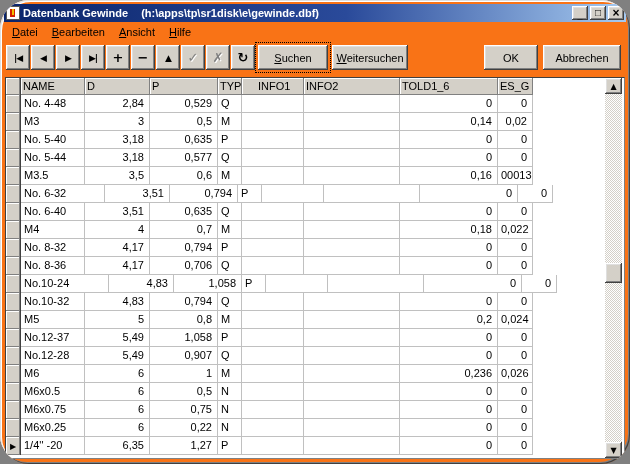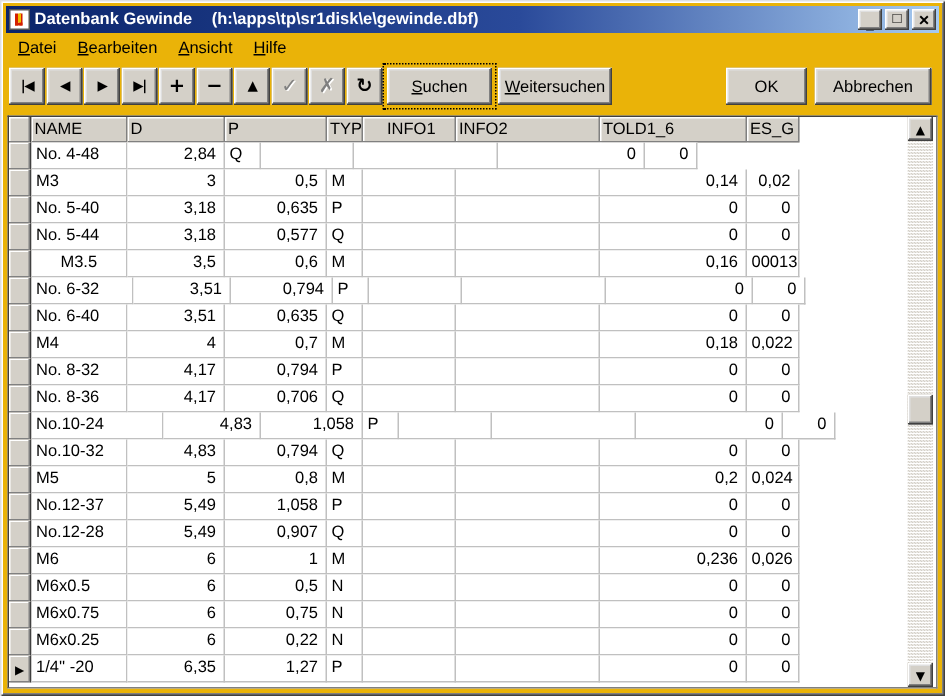--- a/index.html
+++ b/index.html
@@ -1,22 +1,23 @@
 <!DOCTYPE html>
 <html><head>
 <meta charset="utf-8">
 <style>
   html,body{margin:0;padding:0;background:#808080;}
   *{box-sizing:border-box;}
   .window{
-    position:relative;width:630px;height:464px;background:#eab308;
+    position:relative;width:630px;height:464px;background:#f97316;
     font-family:"Liberation Sans",sans-serif;font-size:11px;color:#000;
     box-shadow:inset 1px 1px 0 #dfdfdf,inset -1px -1px 0 #404040,
                inset 2px 2px 0 #fff,inset -2px -2px 0 #808080;
     overflow:hidden;
+    border-radius:29px;
   }
   
   .titlebar{
     position:absolute;left:4px;top:4px;width:622px;height:18px;
     background:linear-gradient(90deg,#0a246a 0%,#2a4a9a 55%,#a6caf0 100%);
     display:flex;align-items:center;padding:0 2px;
   }
   .app-icon{width:14px;height:14px;background:#fff;border:1px solid #555;
     position:relative;flex:0 0 auto;margin-right:3px;}
   .app-icon .glyph-u{position:absolute;left:3px;top:2px;width:5px;height:8px;
@@ -194,20 +195,21 @@
           <div class="hcell" style="width: 96px;">INFO2</div>
           <div class="hcell" style="width: 98px;">TOLD1_6</div>
           <div class="hcell" style="width: 35px;">ES_G</div>
         </div>
       </div>
     <div id="grid-body">
         <div class="grid-row">
           <div class="sel-cell"></div>
           <div class="dcell" style="width: 64px;">No. 4-48</div>
           <div class="dcell right" style="width: 65px;">2,84</div>
+          <div class="dcell right" style="width: 68px;">0,529</div>
           <div class="dcell" style="width: 24px;">Q</div>
           <div class="dcell" style="width: 62px;"></div>
           <div class="dcell" style="width: 96px;"></div>
           <div class="dcell right" style="width: 98px;">0</div>
           <div class="dcell right" style="width: 35px;">0</div>
         </div>
         <div class="grid-row">
           <div class="sel-cell"></div>
           <div class="dcell" style="width: 64px;">M3</div>
           <div class="dcell right" style="width: 65px;">3</div>
@@ -235,32 +237,32 @@
           <div class="dcell right" style="width: 65px;">3,18</div>
           <div class="dcell right" style="width: 68px;">0,577</div>
           <div class="dcell" style="width: 24px;">Q</div>
           <div class="dcell" style="width: 62px;"></div>
           <div class="dcell" style="width: 96px;"></div>
           <div class="dcell right" style="width: 98px;">0</div>
           <div class="dcell right" style="width: 35px;">0</div>
         </div>
         <div class="grid-row">
           <div class="sel-cell"></div>
-          <div class="dcell" style="width: 64px; text-align: center;">M3.5</div>
+          <div class="dcell" style="width: 64px;">M3.5</div>
           <div class="dcell right" style="width: 65px;">3,5</div>
           <div class="dcell right" style="width: 68px;">0,6</div>
           <div class="dcell" style="width: 24px;">M</div>
           <div class="dcell" style="width: 62px;"></div>
           <div class="dcell" style="width: 96px;"></div>
           <div class="dcell right" style="width: 98px;">0,16</div>
           <div class="dcell right" style="width: 35px;">00013</div>
         </div>
         <div class="grid-row">
           <div class="sel-cell"></div>
-          <div class="dcell" style="width: 68px;">No. 6-32</div>
+          <div class="dcell" style="width: 84px;">No. 6-32</div>
           <div class="dcell right" style="width: 65px;">3,51</div>
           <div class="dcell right" style="width: 68px;">0,794</div>
           <div class="dcell" style="width: 24px;">P</div>
           <div class="dcell" style="width: 62px;"></div>
           <div class="dcell" style="width: 96px;"></div>
           <div class="dcell right" style="width: 98px;">0</div>
           <div class="dcell right" style="width: 35px;">0</div>
         </div>
         <div class="grid-row">
           <div class="sel-cell"></div>

